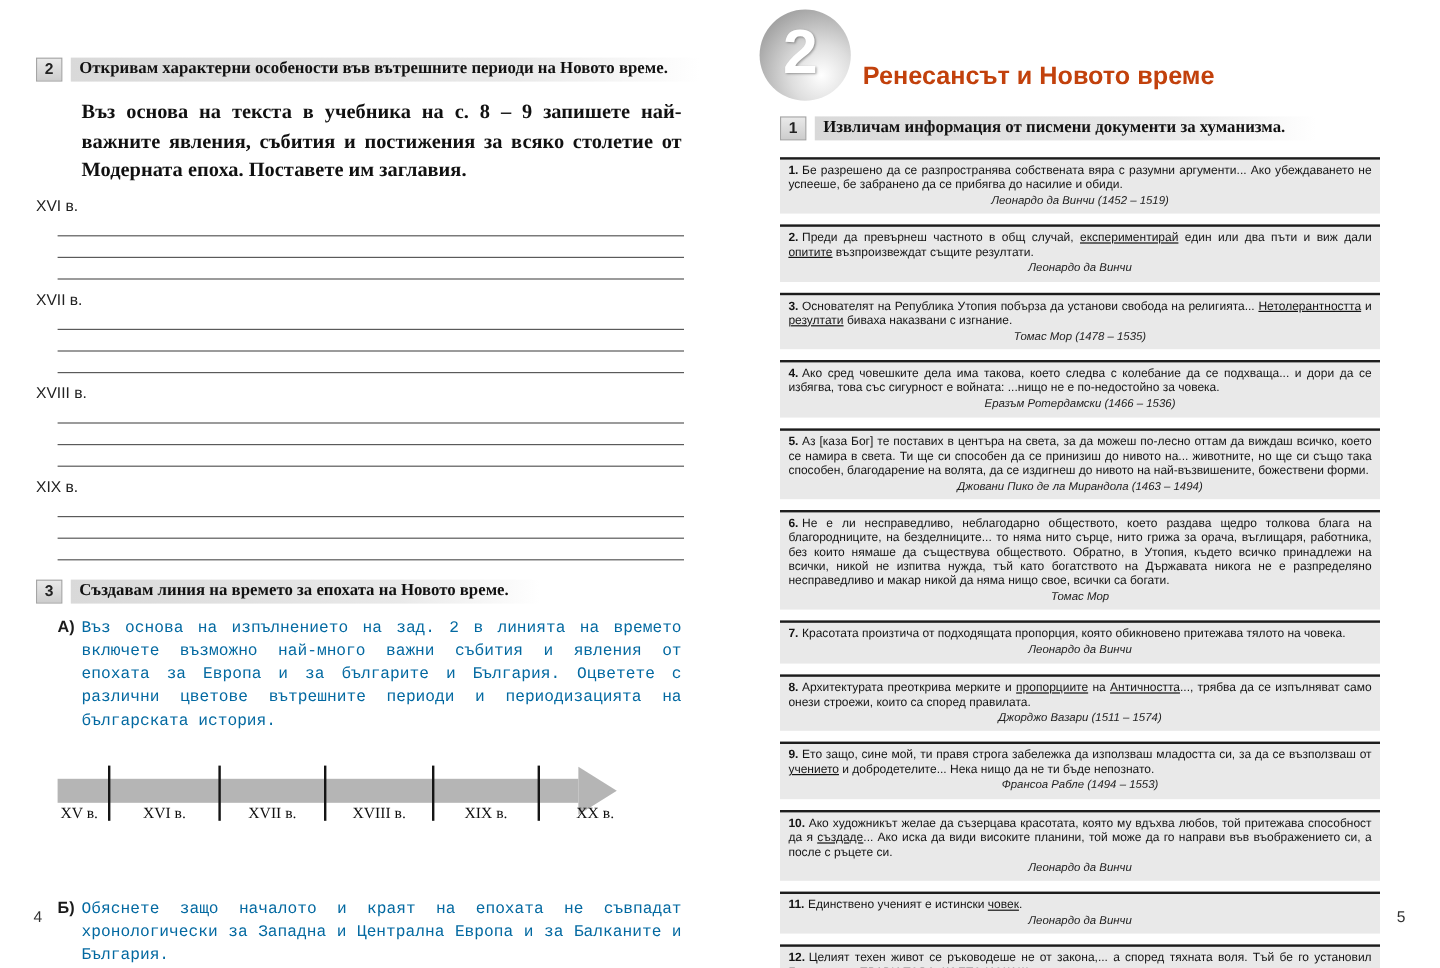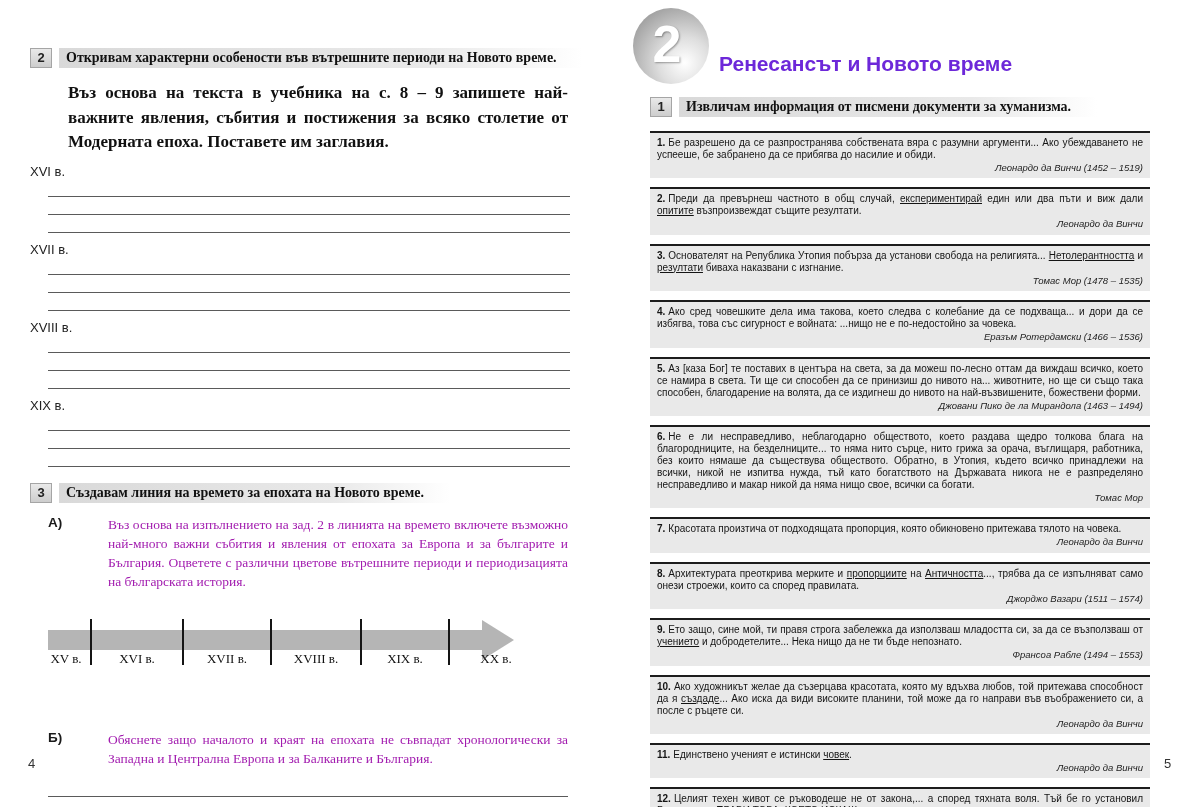--- a/index.html
+++ b/index.html
@@ -32,22 +32,22 @@
     margin:13px 2px 4px 38px;font-family:"Liberation Serif",serif;font-weight:bold;
     font-size:17px;line-height:1.45;text-align:justify;color:#111;
   }
   .century{margin-top:9px;}
   .c-label{font-size:13px;color:#222;height:15px;}
   .century .rule{margin-left:18px;height:17px;}
   .task3-head{margin-top:16px;}
   .lettered{display:flex;margin:12px 2px 0 18px;}
   .lettered .ltr{flex:0 0 20px;font-weight:bold;font-size:13.5px;}
   .lettered .ltxt{
-    flex:1;font-family:Liberation Serif, serif;font-size:13.5px;line-height:1.42;
-    text-align:justify;color:#a21caf;margin-left:40px;
+    flex:1;font-family:Liberation Mono, monospace;font-size:13.5px;line-height:1.42;
+    text-align:justify;color:#0369a1;
   }
   .answers{margin:10px 2px 0 18px;}
 
   
   .timeline{position:relative;height:64px;margin-top:20px;}
   .tl-bar{position:absolute;left:18px;top:18px;width:434px;height:20px;background:#b5b5b5;}
   .tl-head{
     position:absolute;left:452px;top:8px;width:0;height:0;
     border-left:32px solid #b5b5b5;border-top:20px solid transparent;border-bottom:20px solid transparent;
   }
@@ -66,33 +66,33 @@
   .chapter-head{display:flex;align-items:flex-end;}
   .chapter-circle{
     flex:0 0 auto;width:76px;height:76px;border-radius:50%;
     background:radial-gradient(circle at 68% 72%,#ffffff 0%,#dedede 34%,#a3a3a3 78%,#8d8d8d 100%);
     display:flex;align-items:center;justify-content:center;
   }
   .chapter-num{
     color:#ffffff;font-size:52px;font-weight:bold;line-height:1;
     text-shadow:1px 1px 2px rgba(0,0,0,.35);transform:translate(-4px,-2px);
   }
-  .chapter-title{margin:0 0 8px 10px;font-size:21px;font-weight:bold;color:#6d28d9;}
+  .chapter-title{margin:0 0 8px 10px;font-size:21px;font-weight:bold;color:#c2410c;}
   .task1-head{margin:13px 0 0 17px;}
   .quote-grid{
     margin:14px 0 0 17px;width:500px;
     display:grid;grid-template-columns:1fr;column-gap:22px;row-gap:9px;
   }
   .quote{
     background:#e9e9e9;border-top:2px solid #1c1c1c;
     padding:4px 7px 5px 7px;font-size:10px;line-height:1.2;text-align:justify;color:#141414;
   }
   .qnum{font-weight:bold;margin-right:3px;}
   .quote u{text-underline-offset:1px;}
-  .author{display:block;text-align:right;font-style:italic;font-size:9.5px;margin-top:1px;color:#222;}
+  .author{display:block;text-align:center;font-style:italic;font-size:9.5px;margin-top:1px;color:#222;}
   .part-a-right{margin:12px 0 0 17px;width:500px;}
   .part-a-right .lettered{margin:0;}
   .answers-right{margin:10px 0 0 17px;width:498px;}
   .answers-right .rule{height:17px;}
 </style>
 </head>
 <body>
 
 <div class="page-left">
 

